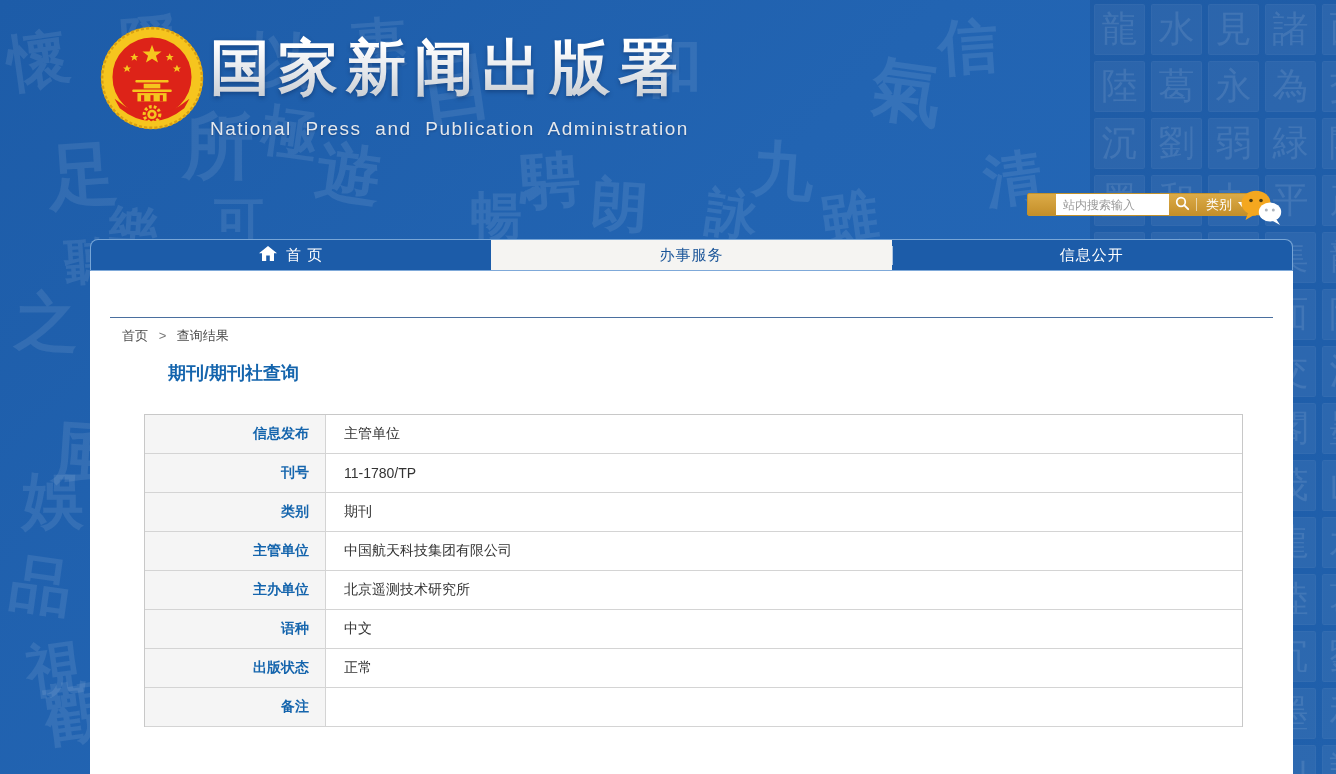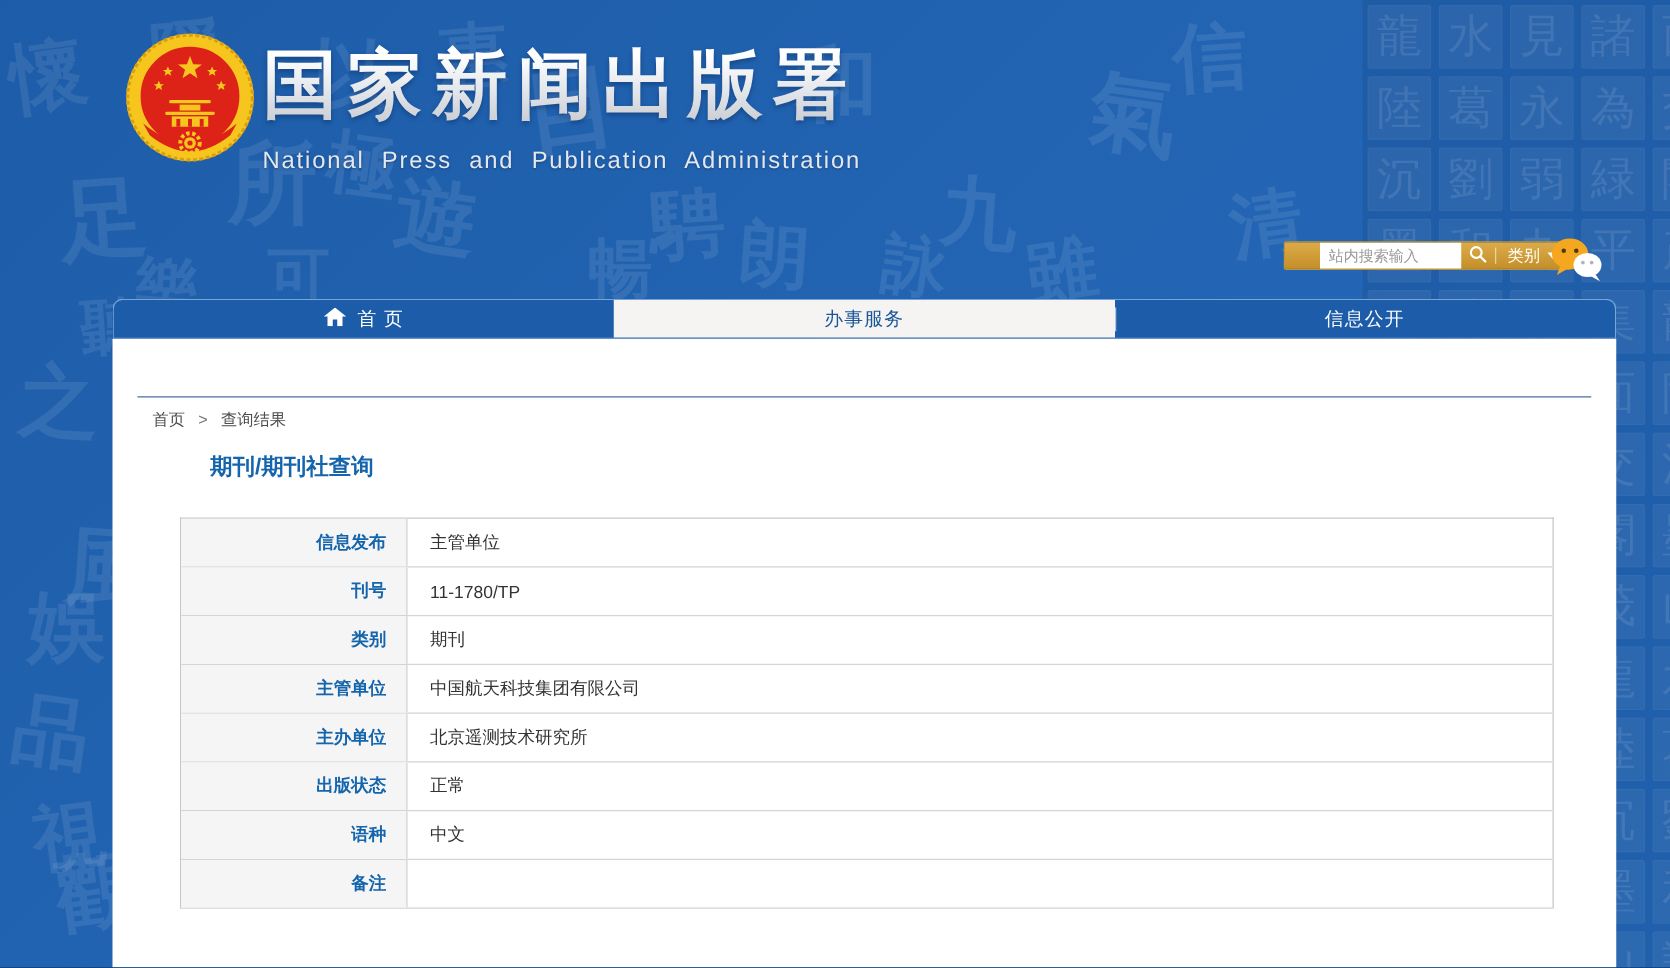--- a/index.html
+++ b/index.html
@@ -322,26 +322,26 @@
       </div>
       <div class="info-row">
         <div class="cell-label">主管单位</div>
         <div class="cell-value">中国航天科技集团有限公司</div>
       </div>
       <div class="info-row">
         <div class="cell-label">主办单位</div>
         <div class="cell-value">北京遥测技术研究所</div>
       </div>
       <div class="info-row">
+        <div class="cell-label">语种</div>
+        <div class="cell-value">中文</div>
+      </div>
+      <div class="info-row">
         <div class="cell-label">出版状态</div>
         <div class="cell-value">正常</div>
       </div>
       <div class="info-row">
-        <div class="cell-label">语种</div>
-        <div class="cell-value">中文</div>
-      </div>
-      <div class="info-row">
         <div class="cell-label">备注</div>
         <div class="cell-value"></div>
       </div>
     </div>
   </main>
 </div>
 
 </body></html>

